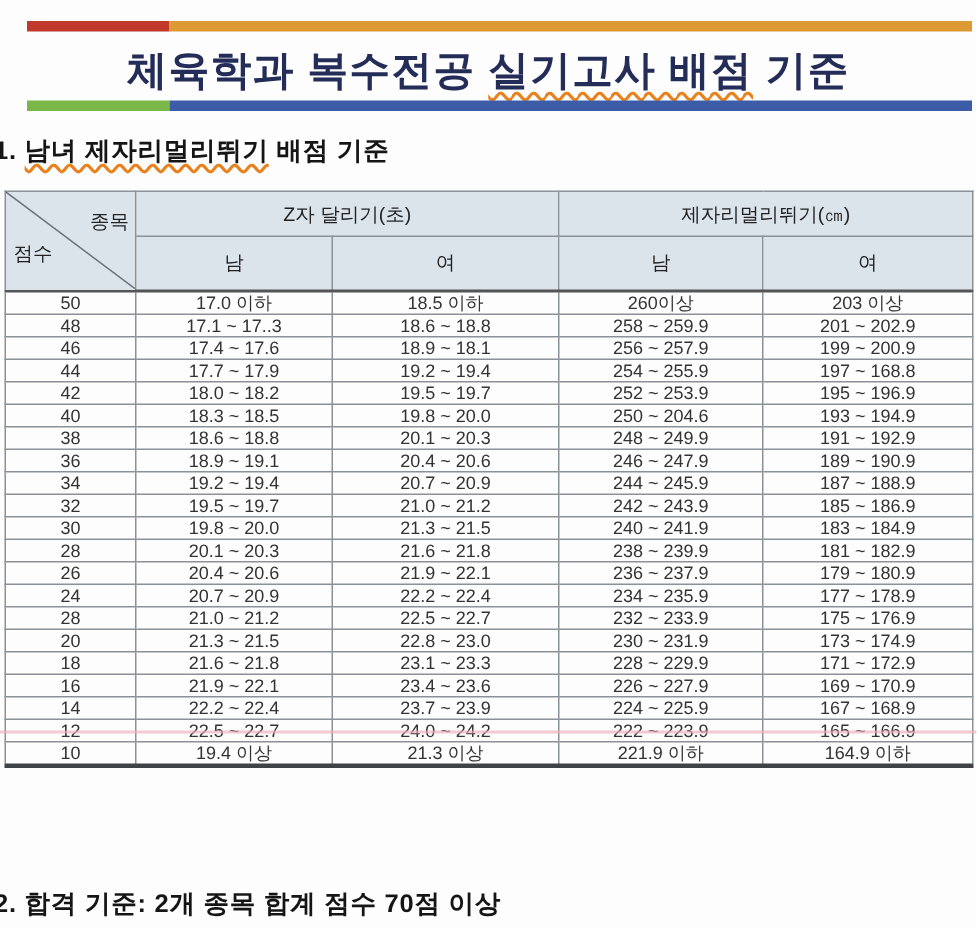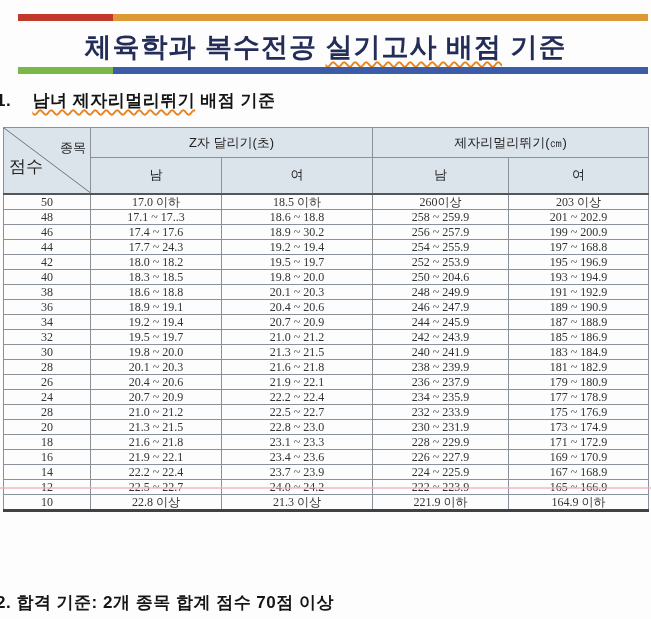--- a/index.html
+++ b/index.html
@@ -31,21 +31,21 @@
     text-decoration-style:wavy;
     text-decoration-color:var(--squiggle-orange,#e8821e);
     text-decoration-thickness:1.5px;
     text-underline-offset:5px;
   }
   .sec-heading {
     position:absolute; left:-4px;
     font-size:17px; font-weight:bold; color:#151515;
     letter-spacing:0.5px; white-space:nowrap;
   }
-  .sec-heading .squiggle { text-underline-offset:3px;margin-left:16px; }
+  .sec-heading .squiggle { text-underline-offset:3px; }
   #section1 { top:89px; }
   #section2 { top:591px; }
 
   table.score-table {
     position:absolute; left:3px; top:127px;
     width:645px;
     border-collapse:collapse; table-layout:fixed;
   }
   .score-table th, .score-table td {
     border:1px solid var(--border-gray,#8b9198);
@@ -53,29 +53,29 @@
     overflow:hidden; white-space:nowrap;
   }
   .score-table thead th {
     background:var(--header-bg,#dbe3eb);
     font-weight:normal; font-size:13px; color:#222;
   }
   .score-table thead { border-bottom:2px solid #555; }
   .score-table { border-bottom:3px solid #3f4247; }
   tr.group-row    { height:30px; }
   tr.sub-row      { height:36px; }
-  .score-table tbody tr { height:14px;font-family:Liberation Serif, serif; }
+  .score-table tbody tr { height:14px; }
   .score-table tbody td { font-size:12px; color:#333; line-height:14px; }
 
   th.corner {
     position:relative; padding:16px;
   }
   th.corner svg { position:absolute; inset:0; width:100%; height:100%; }
   th.corner .corner-top    { position:absolute; top:11px;  right:4px; font-size:13px; }
-  th.corner .corner-bottom { position:absolute; bottom:15px; left:5px; font-size:17px; }
+  th.corner .corner-bottom { position:absolute; bottom:15px; left:5px; font-size:13px; }
 
   .scan-line {
     position:absolute; left:0; top:487px; width:651px; height:2px;
     background:var(--scan-line-pink,#efadba); opacity:0.65;
     pointer-events:none;
   }
 </style>
 </head>
 <body>
 
@@ -135,27 +135,27 @@
       <tr>
         <td>48</td>
         <td>17.1 ~ 17..3</td>
         <td>18.6 ~ 18.8</td>
         <td>258 ~ 259.9</td>
         <td>201 ~ 202.9</td>
       </tr>
       <tr>
         <td>46</td>
         <td>17.4 ~ 17.6</td>
-        <td>18.9 ~ 30.2</td>
+        <td>18.9 ~ 18.1</td>
         <td>256 ~ 257.9</td>
         <td>199 ~ 200.9</td>
       </tr>
       <tr>
         <td>44</td>
-        <td>17.7 ~ 24.3</td>
+        <td>17.7 ~ 17.9</td>
         <td>19.2 ~ 19.4</td>
         <td>254 ~ 255.9</td>
         <td>197 ~ 168.8</td>
       </tr>
       <tr>
         <td>42</td>
         <td>18.0 ~ 18.2</td>
         <td>19.5 ~ 19.7</td>
         <td>252 ~ 253.9</td>
         <td>195 ~ 196.9</td>
@@ -260,21 +260,21 @@
       </tr>
       <tr>
         <td>12</td>
         <td>22.5 ~ 22.7</td>
         <td>24.0 ~ 24.2</td>
         <td>222 ~ 223.9</td>
         <td>165 ~ 166.9</td>
       </tr>
       <tr>
         <td>10</td>
-        <td>22.8 이상</td>
+        <td>19.4 이상</td>
         <td>21.3 이상</td>
         <td>221.9 이하</td>
         <td>164.9 이하</td>
       </tr>
     </tbody>
 </table>
 
 <div class="scan-line"></div>
 
 <div class="sec-heading" id="section2">2. 합격 기준: 2개 종목 합계 점수 70점 이상</div>

